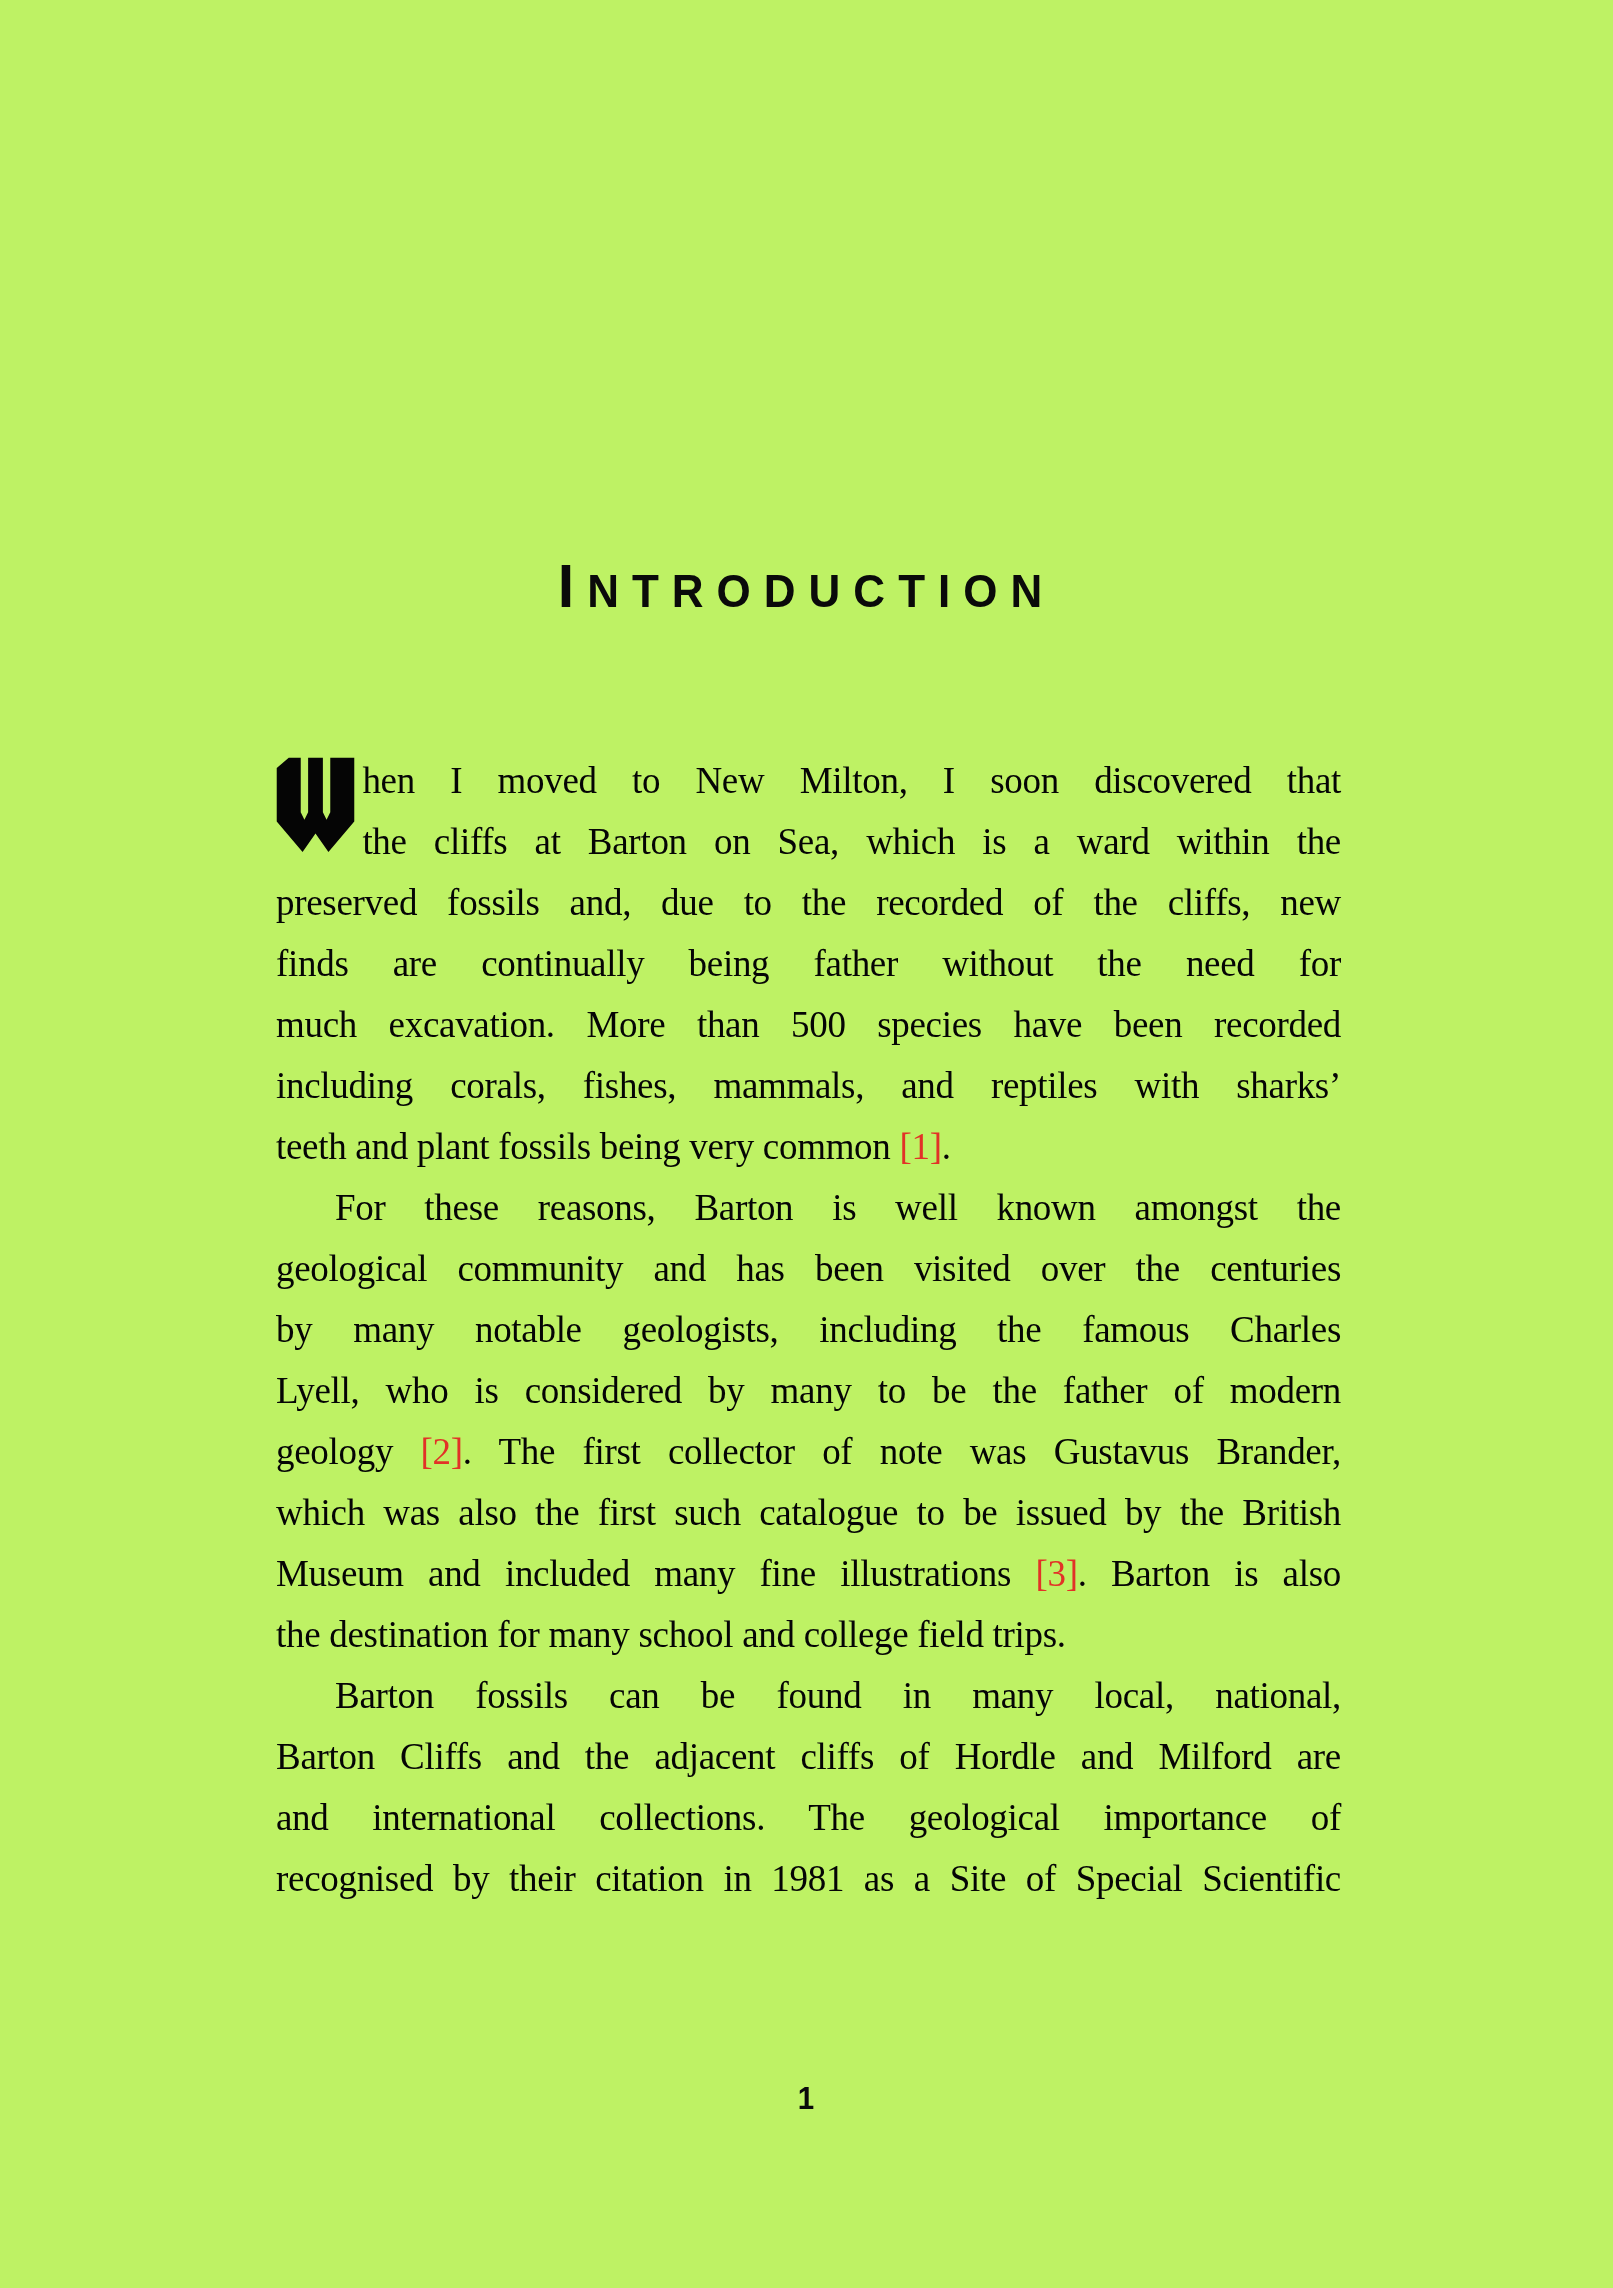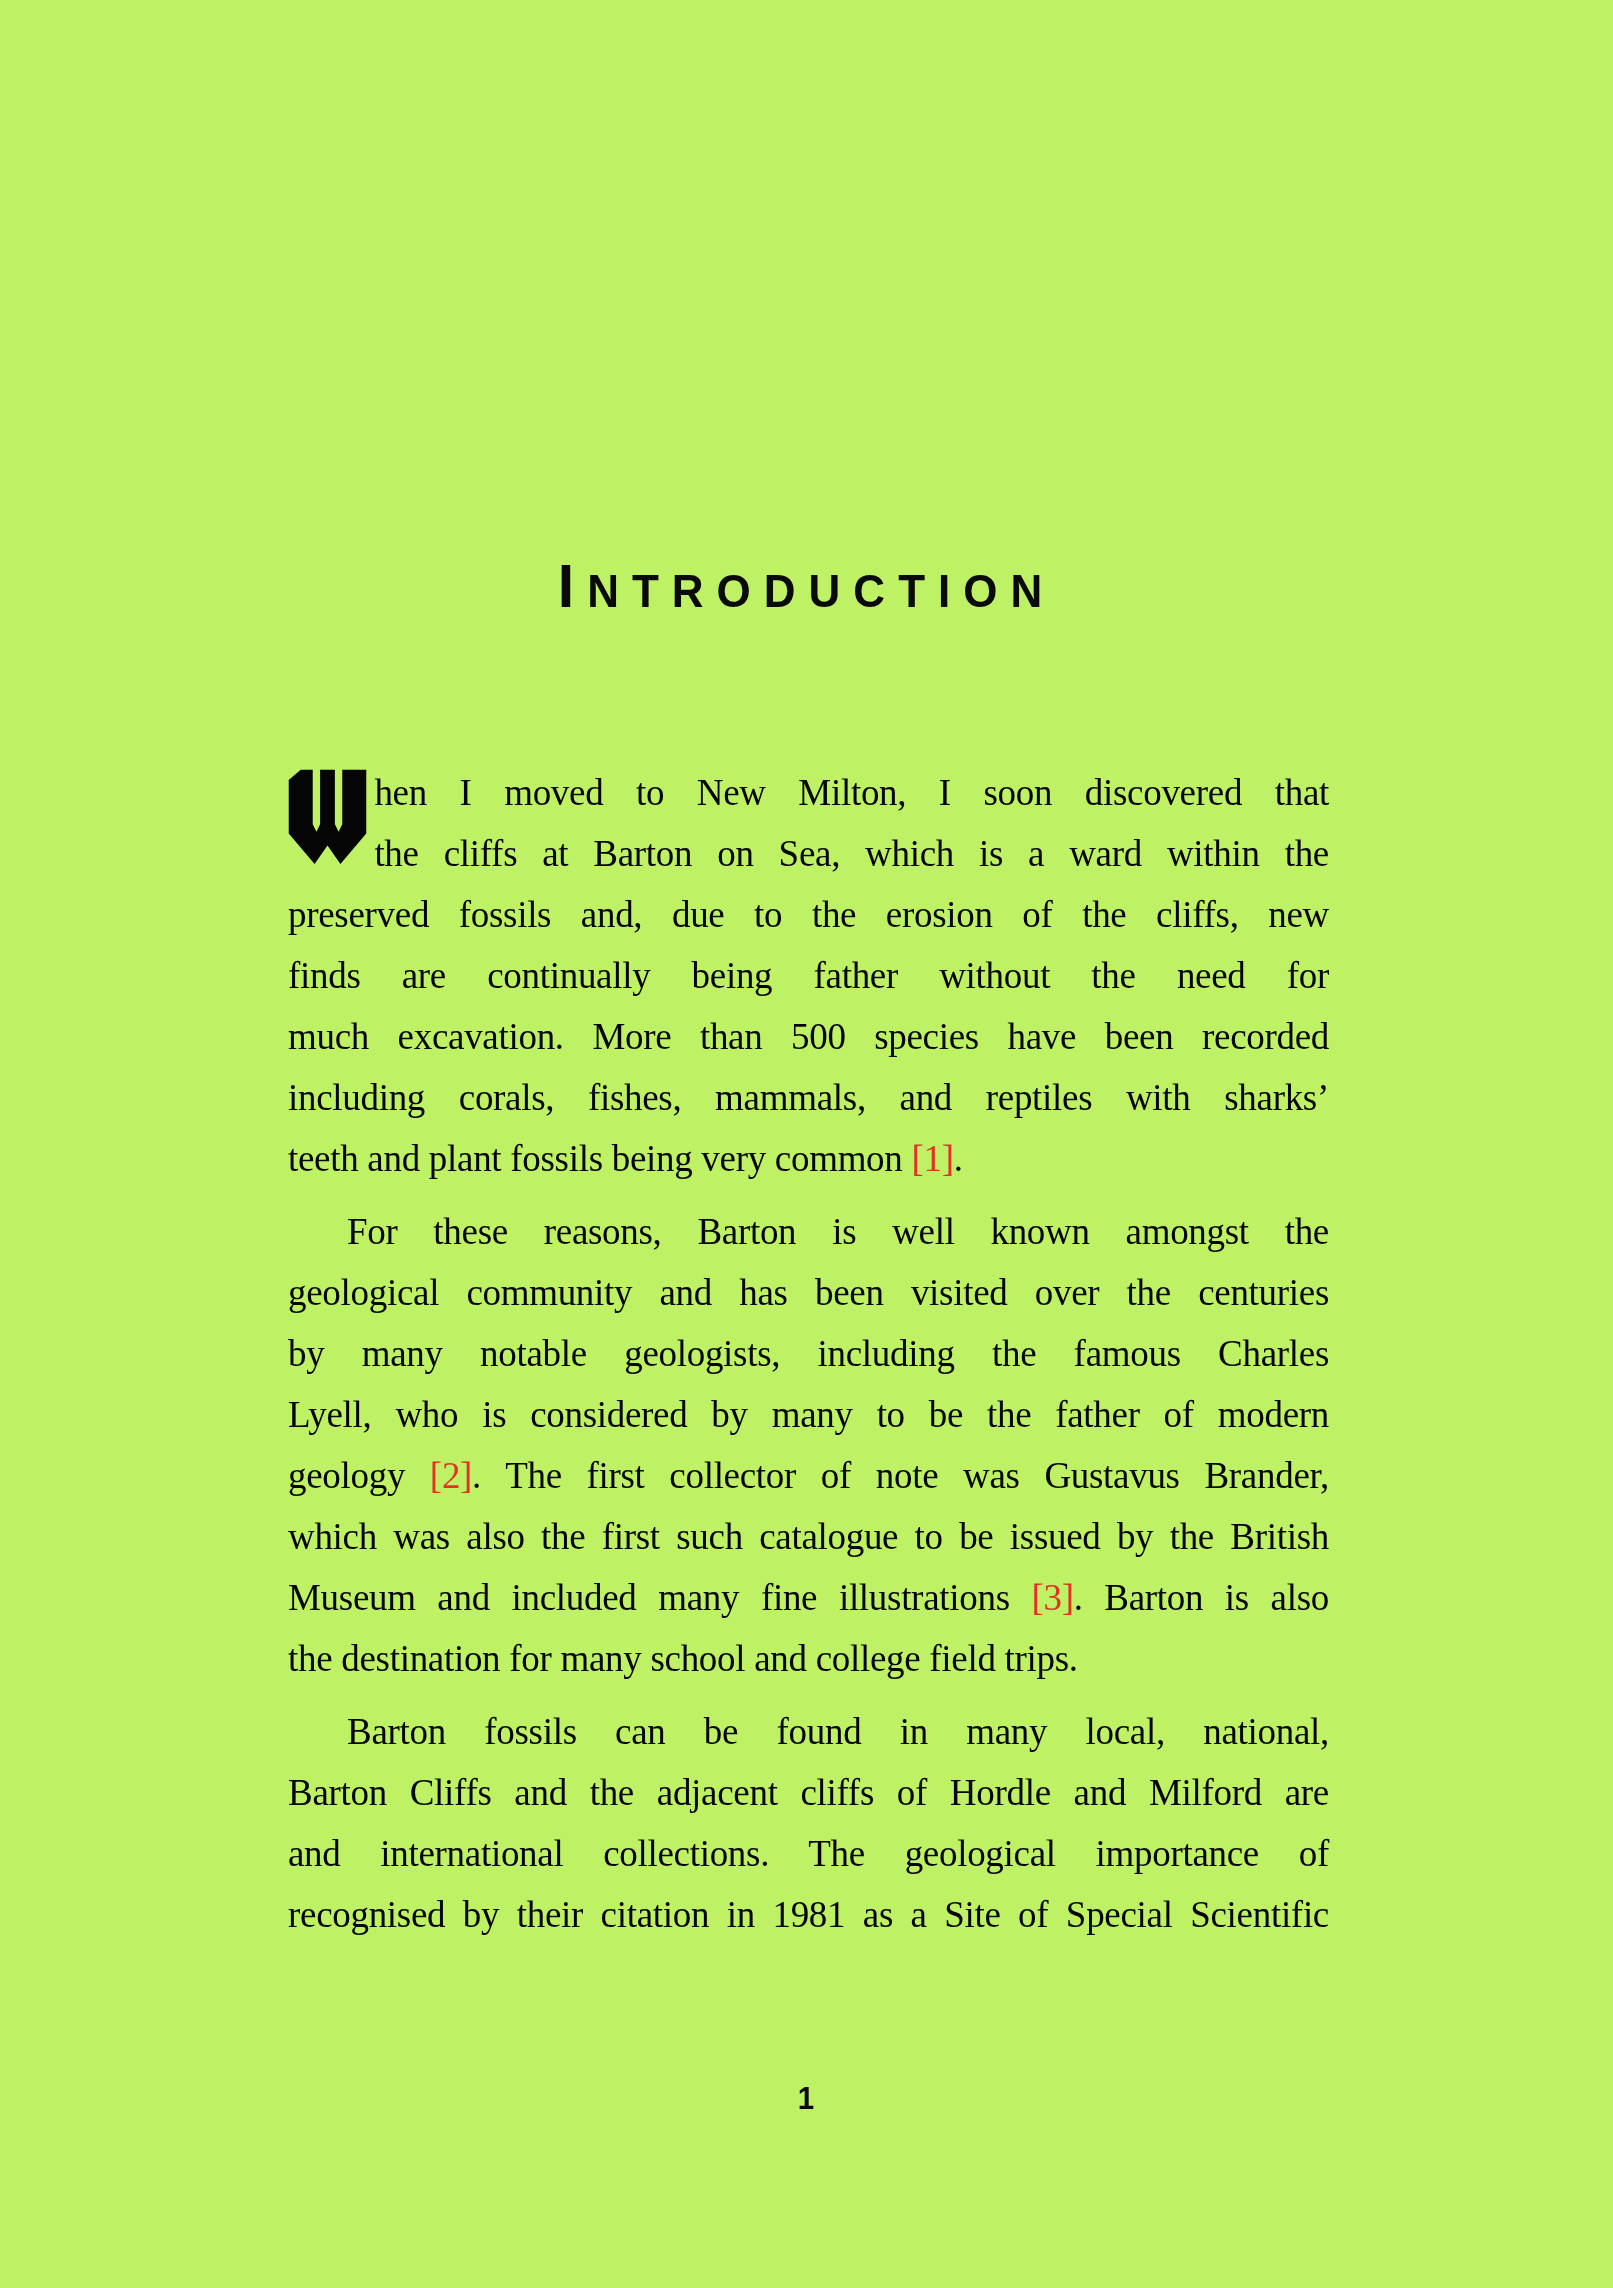--- a/index.html
+++ b/index.html
@@ -35,21 +35,21 @@
   .body-block {
     position: absolute;
     left: 276px;
     top: 750px;
     width: 1065px;
     font-size: 37px;
     line-height: 61px;
     letter-spacing: -0.3px;
     color: #050505;
   }
-  .para { margin: 12px; padding: 0; }
+  .para { margin: 0; padding: 0; }
   .line {
     text-align: justify;
     text-align-last: justify;
     white-space: normal;
   }
   .line.lastline { text-align-last: auto; }
   .line.indent { text-indent: 59px; }
   .cite { color: #e23227; }
 
   
@@ -94,21 +94,21 @@
 
     <section class="para">
       <span class="dropcap">
         <svg viewBox="0 0 84 104" xmlns="http://www.w3.org/2000/svg" aria-hidden="true">
           <path fill="#050505" d="M0 13 L13 2 L26 2 L26 61 L30 69 L34 61 L34 2 L50 2 L50 61 L54 69 L58 61 L58 2 L84 2 L84 71 L56 104 L42 84 L28 104 L0 71 Z"></path>
         </svg>
         <span class="sr">W</span>
       </span>
     <div class="line">hen I moved to New Milton, I soon discovered that</div>
         <div class="line">the cliffs at Barton on Sea, which is a ward within the</div>
-        <div class="line">preserved fossils and, due to the erosion of the cliffs, new</div>
+        <div class="line">preserved fossils and, due to the recorded of the cliffs, new</div>
         <div class="line">finds are continually being father without the need for</div>
         <div class="line">much excavation. More than 500 species have been recorded</div>
         <div class="line">including corals, fishes, mammals, and reptiles with sharks’</div>
         <div class="line lastline">teeth and plant fossils being very common <span class="cite" style="color: rgb(226, 50, 39);">[1]</span>.</div>
       </section>
 
     <section class="para">
         <div class="line indent">For these reasons, Barton is well known amongst the</div>
         <div class="line">geological community and has been visited over the centuries</div>
         <div class="line">by many notable geologists, including the famous Charles</div>

